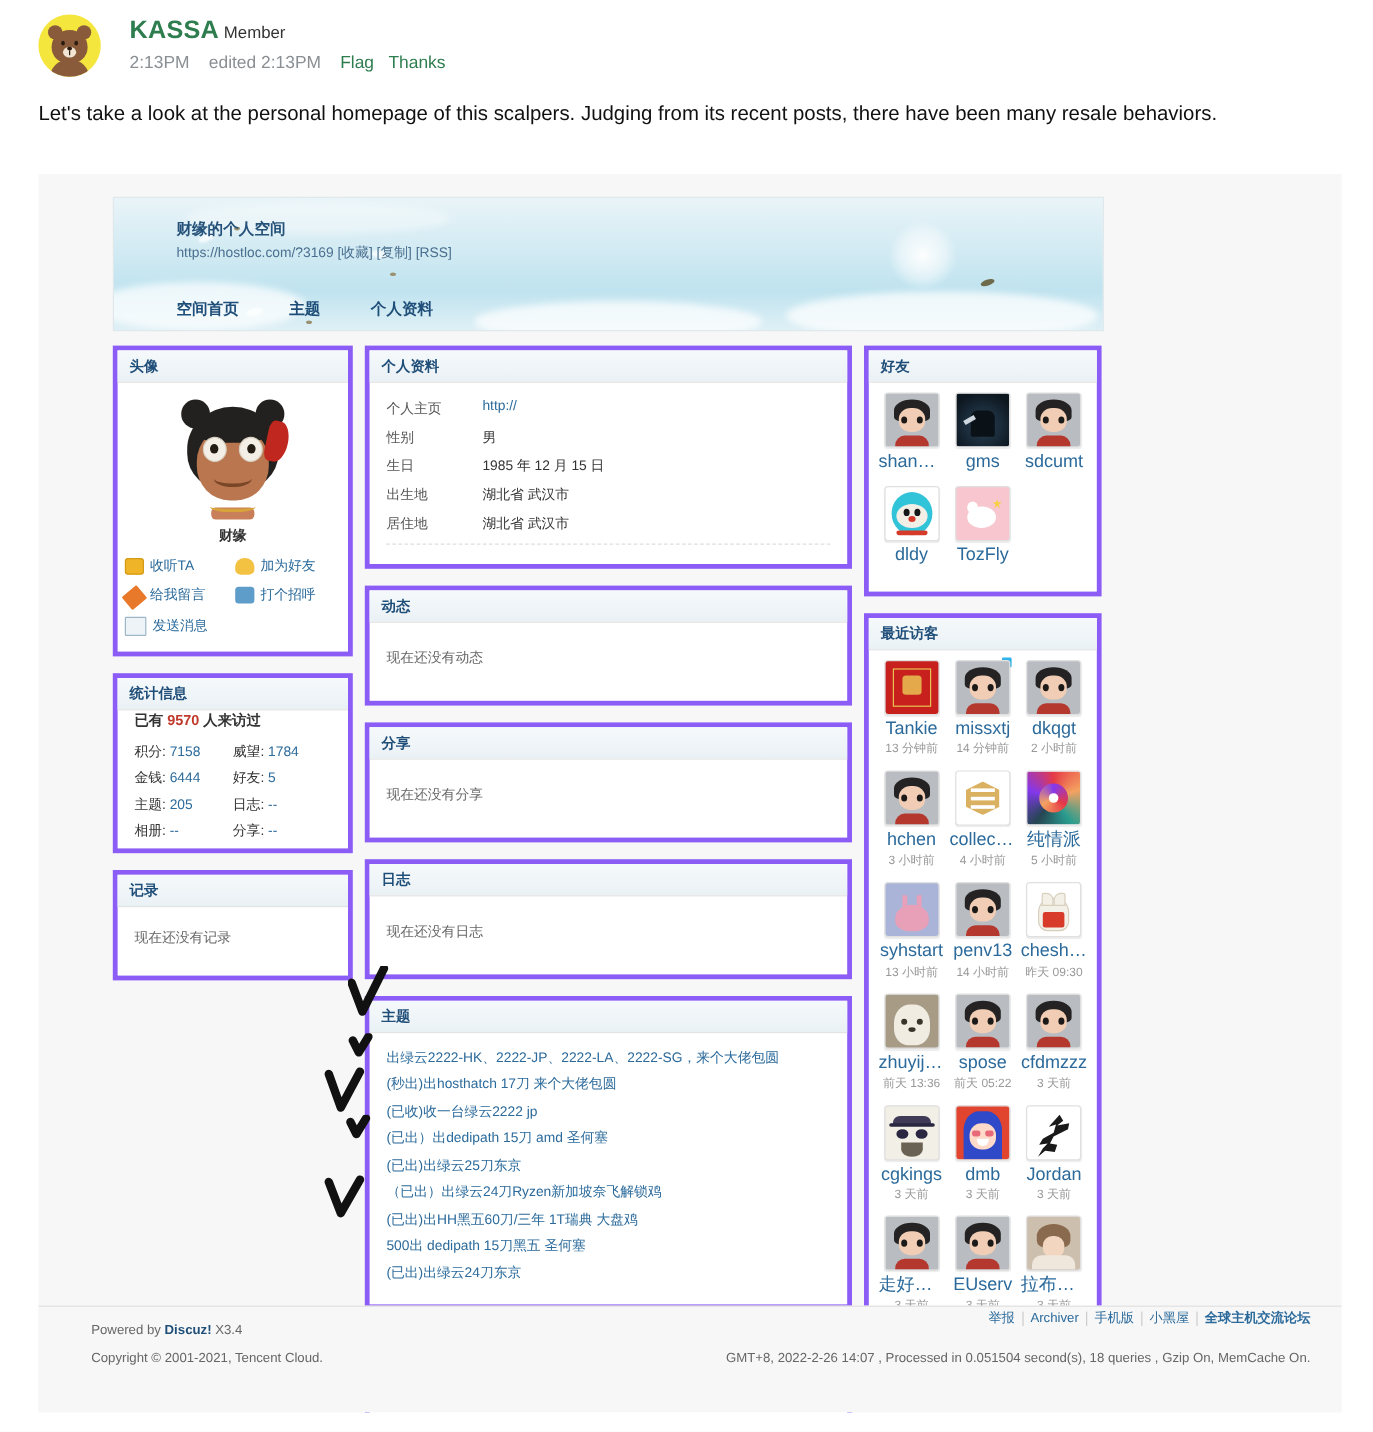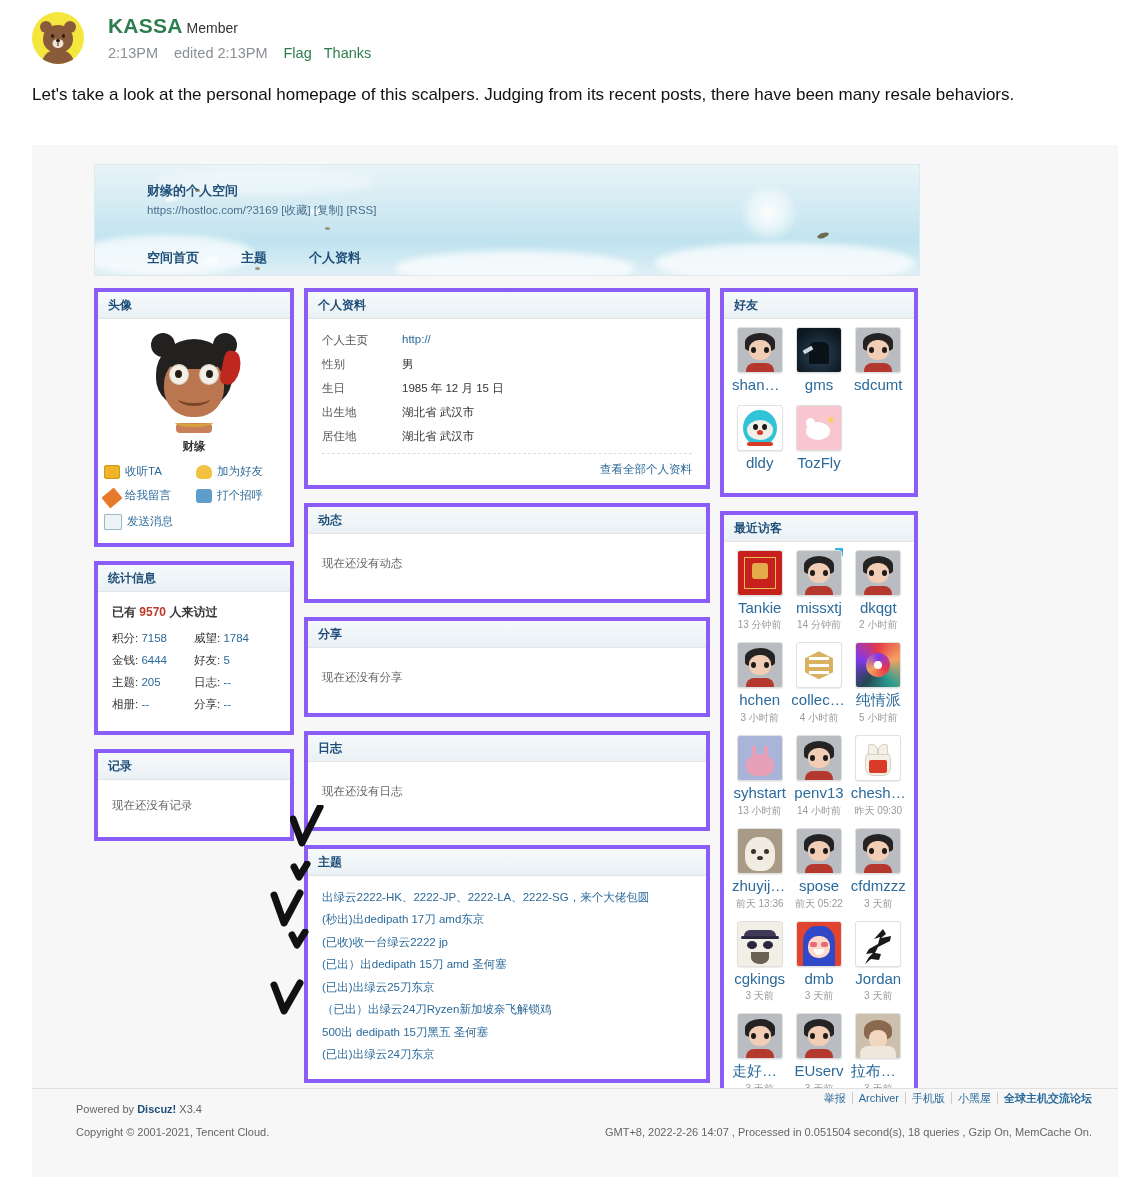--- a/index.html
+++ b/index.html
@@ -91,21 +91,21 @@
 
   .box{background:#fff;border:4px solid #8b5cf6;margin-bottom:14px;}
   .box-hd{
     height:26px;line-height:26px;padding:0 10px;
     background:linear-gradient(180deg,#f5f9fb 0%,#eaf1f5 100%);
     border-bottom:1px solid #e3e3e3;
     font-size:12px;font-weight:700;color:#1f4e79;
     display:flex;justify-content:space-between;align-items:center;
   }
   .box-hd .more{font-size:11px;font-weight:400;color:#1f4e79;}
-  .box-bd{padding:12px 14px;font-size:11.5px;color:#555;}
+  .box-bd{padding:0 14px;font-size:11.5px;color:#555;}
   .empty{padding:18px 14px 24px 14px;font-size:11.5px;color:#666;}
 
   
   .big-avatar{width:104px;height:104px;margin:8px auto 4px auto;position:relative;}
   .ga-hair{position:absolute;left:14px;top:8px;width:76px;height:70px;border-radius:50% 50% 44% 44%;background:#23211f;}
   .ga-bun{position:absolute;top:2px;width:24px;height:24px;border-radius:50%;background:#23211f;}
   .ga-bun.l{left:9px;} .ga-bun.r{right:9px;}
   .ga-face{position:absolute;left:22px;top:24px;width:60px;height:62px;border-radius:48% 48% 46% 46%;background:#b9764f;}
   .ga-eye{position:absolute;top:33px;width:18px;height:19px;border-radius:50%;background:#f3efe7;border:1px solid #d8cfc0;}
   .ga-eye.l{left:27px;} .ga-eye.r{right:27px;}
@@ -339,21 +339,20 @@
               </div>
           <div class="prof-row">
                 <div class="prof-k">出生地</div>
                 <div class="prof-v">湖北省 武汉市</div>
               </div>
           <div class="prof-row">
                 <div class="prof-k">居住地</div>
                 <div class="prof-v">湖北省 武汉市</div>
               </div>
           <div class="prof-sep"></div>
-          <div class="prof-all">查看全部个人资料</div>
         </div>
       </div>
 
       <div class="box">
         <div class="box-hd">
               <span>动态</span>
             </div>
         <div class="empty" style="padding:22px 14px 28px 14px;">现在还没有动态</div>
       </div>
 
@@ -370,25 +369,26 @@
             </div>
         <div class="empty" style="padding:22px 14px 28px 14px;">现在还没有日志</div>
       </div>
 
       <div class="box">
         <div class="box-hd">
               <span>主题</span>
             </div>
         <div class="topic-list">
           <div class="topic">出绿云2222-HK、2222-JP、2222-LA、2222-SG，来个大佬包圆</div>
-          <div class="topic">(秒出)出dedipath 17刀 amd东京</div>
+          <div class="topic">(秒出)出hosthatch 17刀 来个大佬包圆</div>
           <div class="topic">(已收)收一台绿云2222 jp</div>
           <div class="topic">(已出）出dedipath 15刀 amd 圣何塞</div>
           <div class="topic">(已出)出绿云25刀东京</div>
           <div class="topic">（已出）出绿云24刀Ryzen新加坡奈飞解锁鸡</div>
+          <div class="topic">(已出)出HH黑五60刀/三年 1T瑞典 大盘鸡</div>
           <div class="topic">500出 dedipath 15刀黑五 圣何塞</div>
           <div class="topic">(已出)出绿云24刀东京</div>
         </div>
       </div>
 
       <div class="box">
         <div class="box-hd">
           <span>留言板</span>
           <span class="more">全部</span>
         </div>

